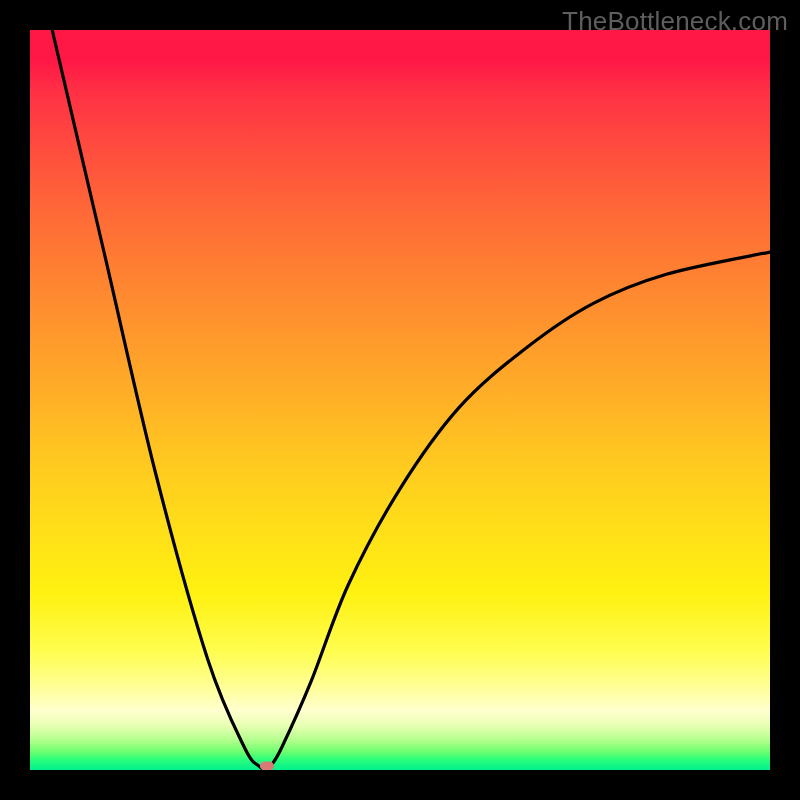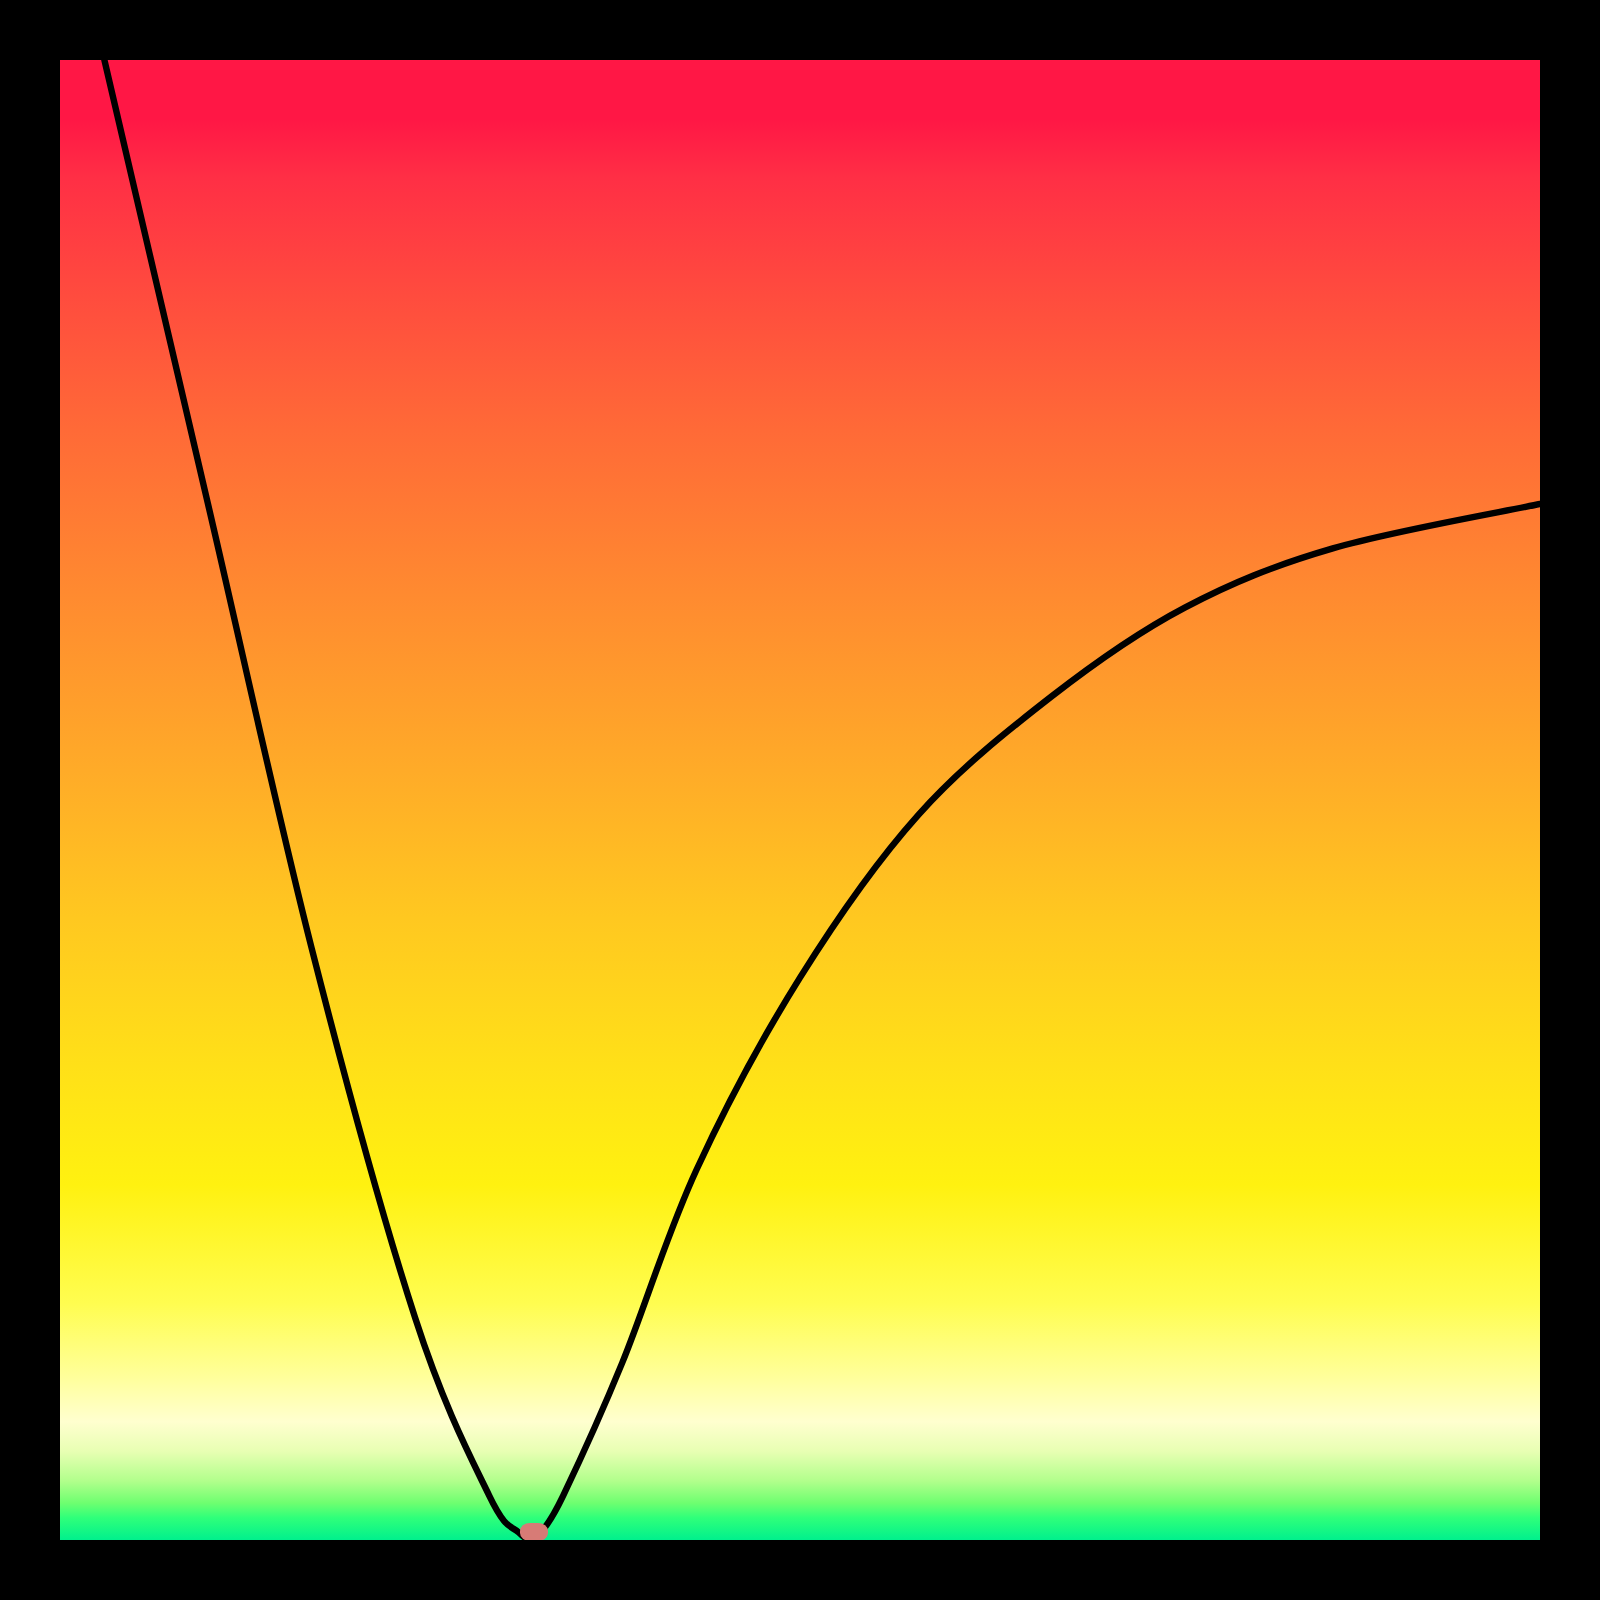--- a/index.html
+++ b/index.html
@@ -82,20 +82,21 @@
     background: #d77b76;
     border-radius: 5px / 4px;
     z-index: 3;
     transform: translate(-50%, -50%);
   }
 </style>
 </head>
 <body>
 
 <div class="outer">
+  <div class="watermark">TheBottleneck.com</div>
 
   <div class="plot">
     <div class="gradient"></div>
 
     <svg class="curve-svg" viewBox="0 0 740 740" preserveAspectRatio="none">
       <path id="curve-path" class="curve-path" d="M 22.20 0.00 C 30.83 37.00, 56.73 148.00, 74.00 222.00 C 91.27 296.00, 108.53 376.17, 125.80 444.00 C 143.07 511.83, 162.80 583.37, 177.60 629.00 C 192.40 674.63, 205.97 699.92, 214.60 717.80 C 223.23 735.68, 225.70 732.60, 229.40 736.30 C 233.10 740.00, 234.95 740.00, 236.80 740.00 C 238.65 740.00, 238.03 740.00, 240.50 736.30 C 242.97 732.60, 244.82 731.98, 251.60 717.80 C 258.38 703.62, 270.10 678.33, 281.20 651.20 C 292.30 624.07, 303.40 587.07, 318.20 555.00 C 333.00 522.93, 351.50 488.40, 370.00 458.80 C 388.50 429.20, 408.23 400.83, 429.20 377.40 C 450.17 353.97, 473.60 335.47, 495.80 318.20 C 518.00 300.93, 538.97 286.13, 562.40 273.80 C 585.83 261.47, 606.80 252.83, 636.40 244.20 C 666.00 235.57, 722.73 225.70, 740.00 222.00"></path>
     </svg>
 
     <div id="marker" class="marker" style="left: 236.8px; top: 735.56px;"></div>
   </div>

